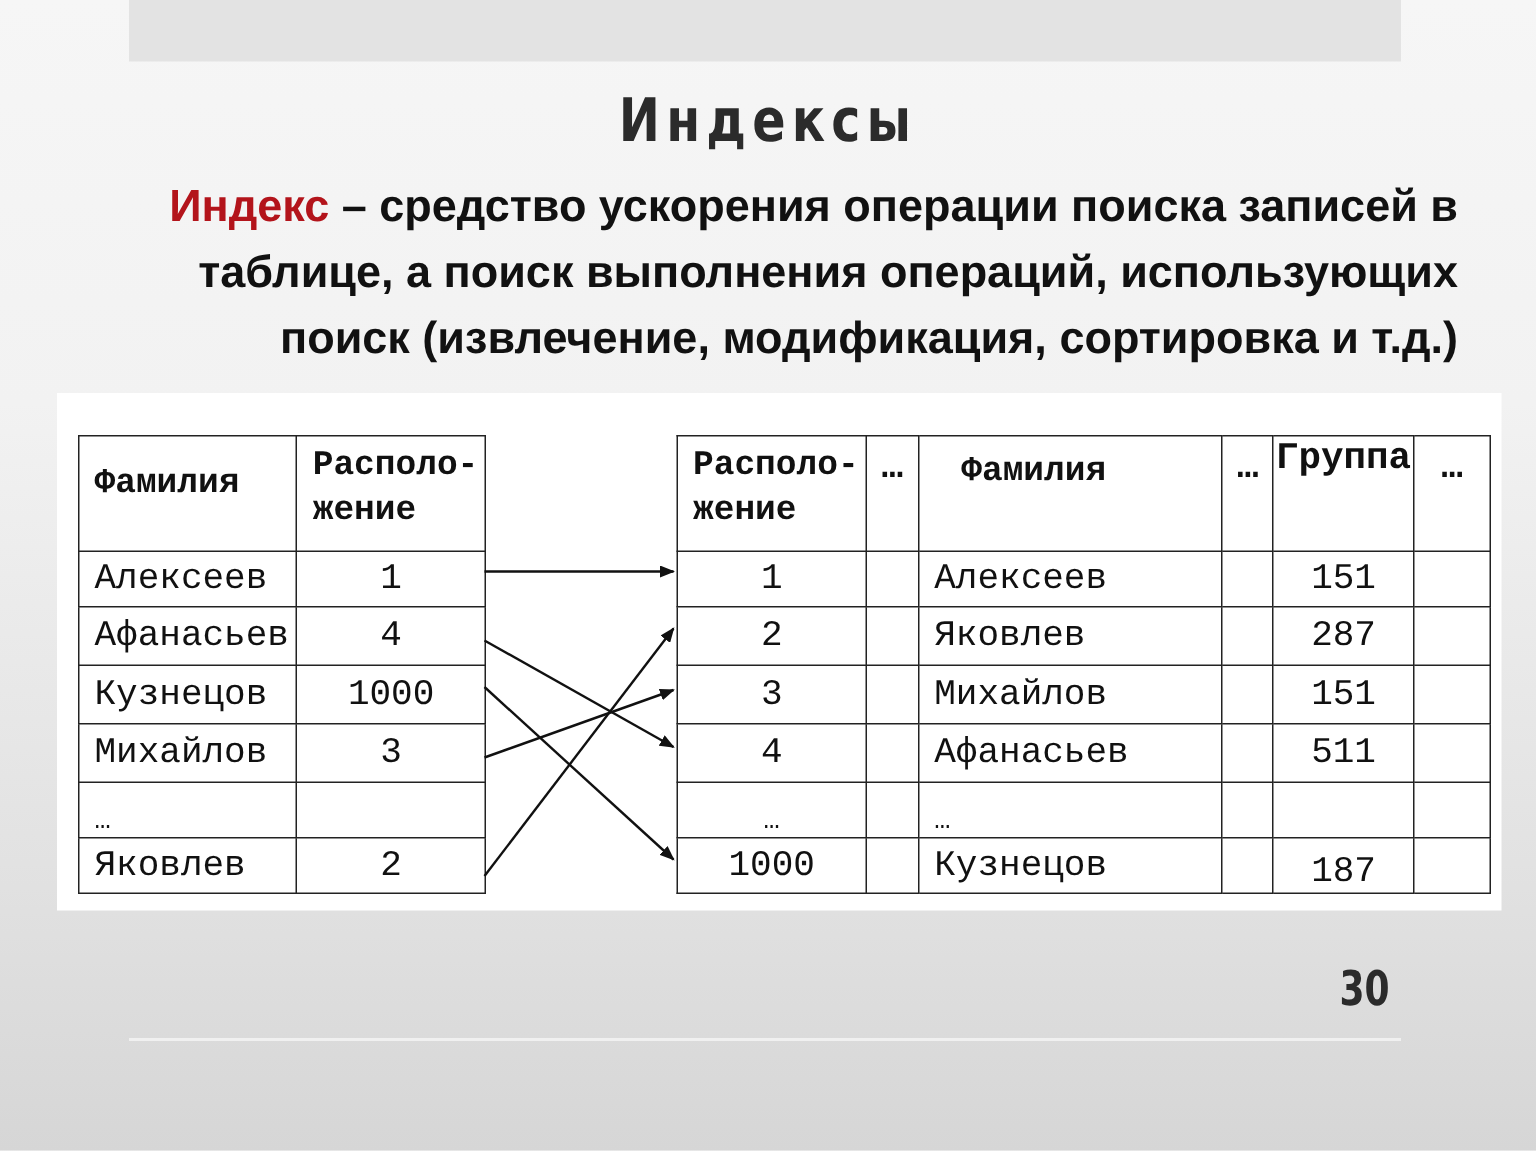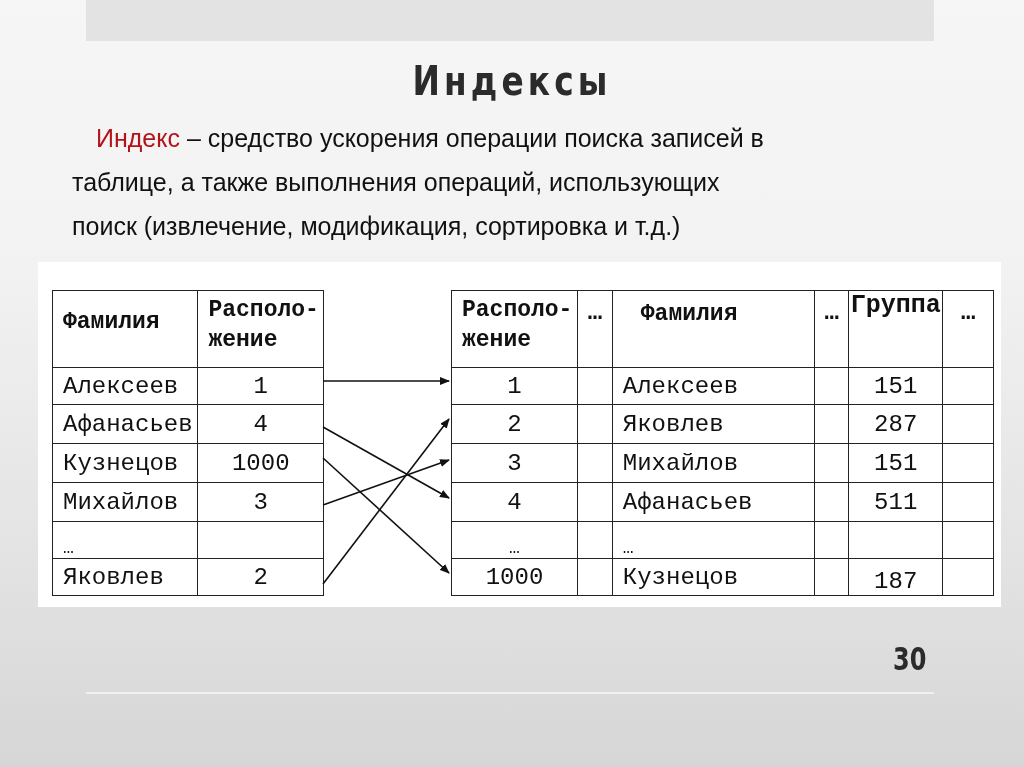--- a/index.html
+++ b/index.html
@@ -6,21 +6,21 @@
   body{width:1024px;height:767px;position:relative;overflow:hidden;
     background:#ececec;
     font-family:"Liberation Sans",sans-serif;}
   .bg-left{position:absolute;left:0;top:0;width:1024px;height:767px;
     background:linear-gradient(180deg,#f6f6f6 0%,#f2f2f2 35%,#e2e2e2 75%,#d6d6d6 100%);}
   .top-band{position:absolute;left:86px;top:0;width:848px;height:41px;background:#e3e3e3;}
   .title{position:absolute;left:0;top:58px;width:1024px;text-align:center;
     font-family:"DejaVu Sans",sans-serif;font-weight:bold;font-size:40px;letter-spacing:5px;
     color:#2b2b2b;transform:scaleX(0.82);transform-origin:center;}
   .body-text{position:absolute;left:72px;top:116px;width:900px;
-    font-family:"Liberation Sans",sans-serif;font-weight:normal;font-size:25px;line-height:44px;color:#111;}
+    font-family:"Liberation Sans",sans-serif;font-weight:bold;font-size:30px;line-height:44px;color:#111;text-align:right;}
   .body-text .line{white-space:nowrap;display:block;}
   .body-text .l1{padding-left:24px;}
   .term{color:#b3141b;}
   .panel{position:absolute;left:38px;top:262px;width:963px;height:345px;background:#fff;}
   table.t{position:absolute;border-collapse:collapse;font-family:Liberation Mono, monospace;}
   table.t td{border:1.5px solid #222;padding:0;font-size:24px;color:#111;vertical-align:middle;}
   table.t td.hdr{font-weight:bold;vertical-align:top;font-size:23px;line-height:30px;}
   .red{color:#d01a23;text-align:center;}
   .ctr{text-align:center;}
   .lft{padding-left:10px !important;}
@@ -33,21 +33,21 @@
 </head>
 <body>
 
 <div class="bg-left"></div>
 <div class="top-band"></div>
 
 <div class="title">Индексы</div>
 
 <div class="body-text">
   <span class="line l1"><span class="term">Индекс</span><span> – средство ускорения операции поиска  записей в</span></span>
-  <span class="line">таблице, а также выполнения операций,  использующих</span>
+  <span class="line">таблице, а поиск выполнения операций,  использующих</span>
   <span class="line">поиск  (извлечение,  модификация, сортировка и т.д.)</span>
 </div>
 
 <div class="panel"></div>
 
 <table class="t" style="left:52px;top:290px;width:272px;">
   <colgroup>
       <col style="width:146px">
       <col style="width:126px">
     </colgroup>

